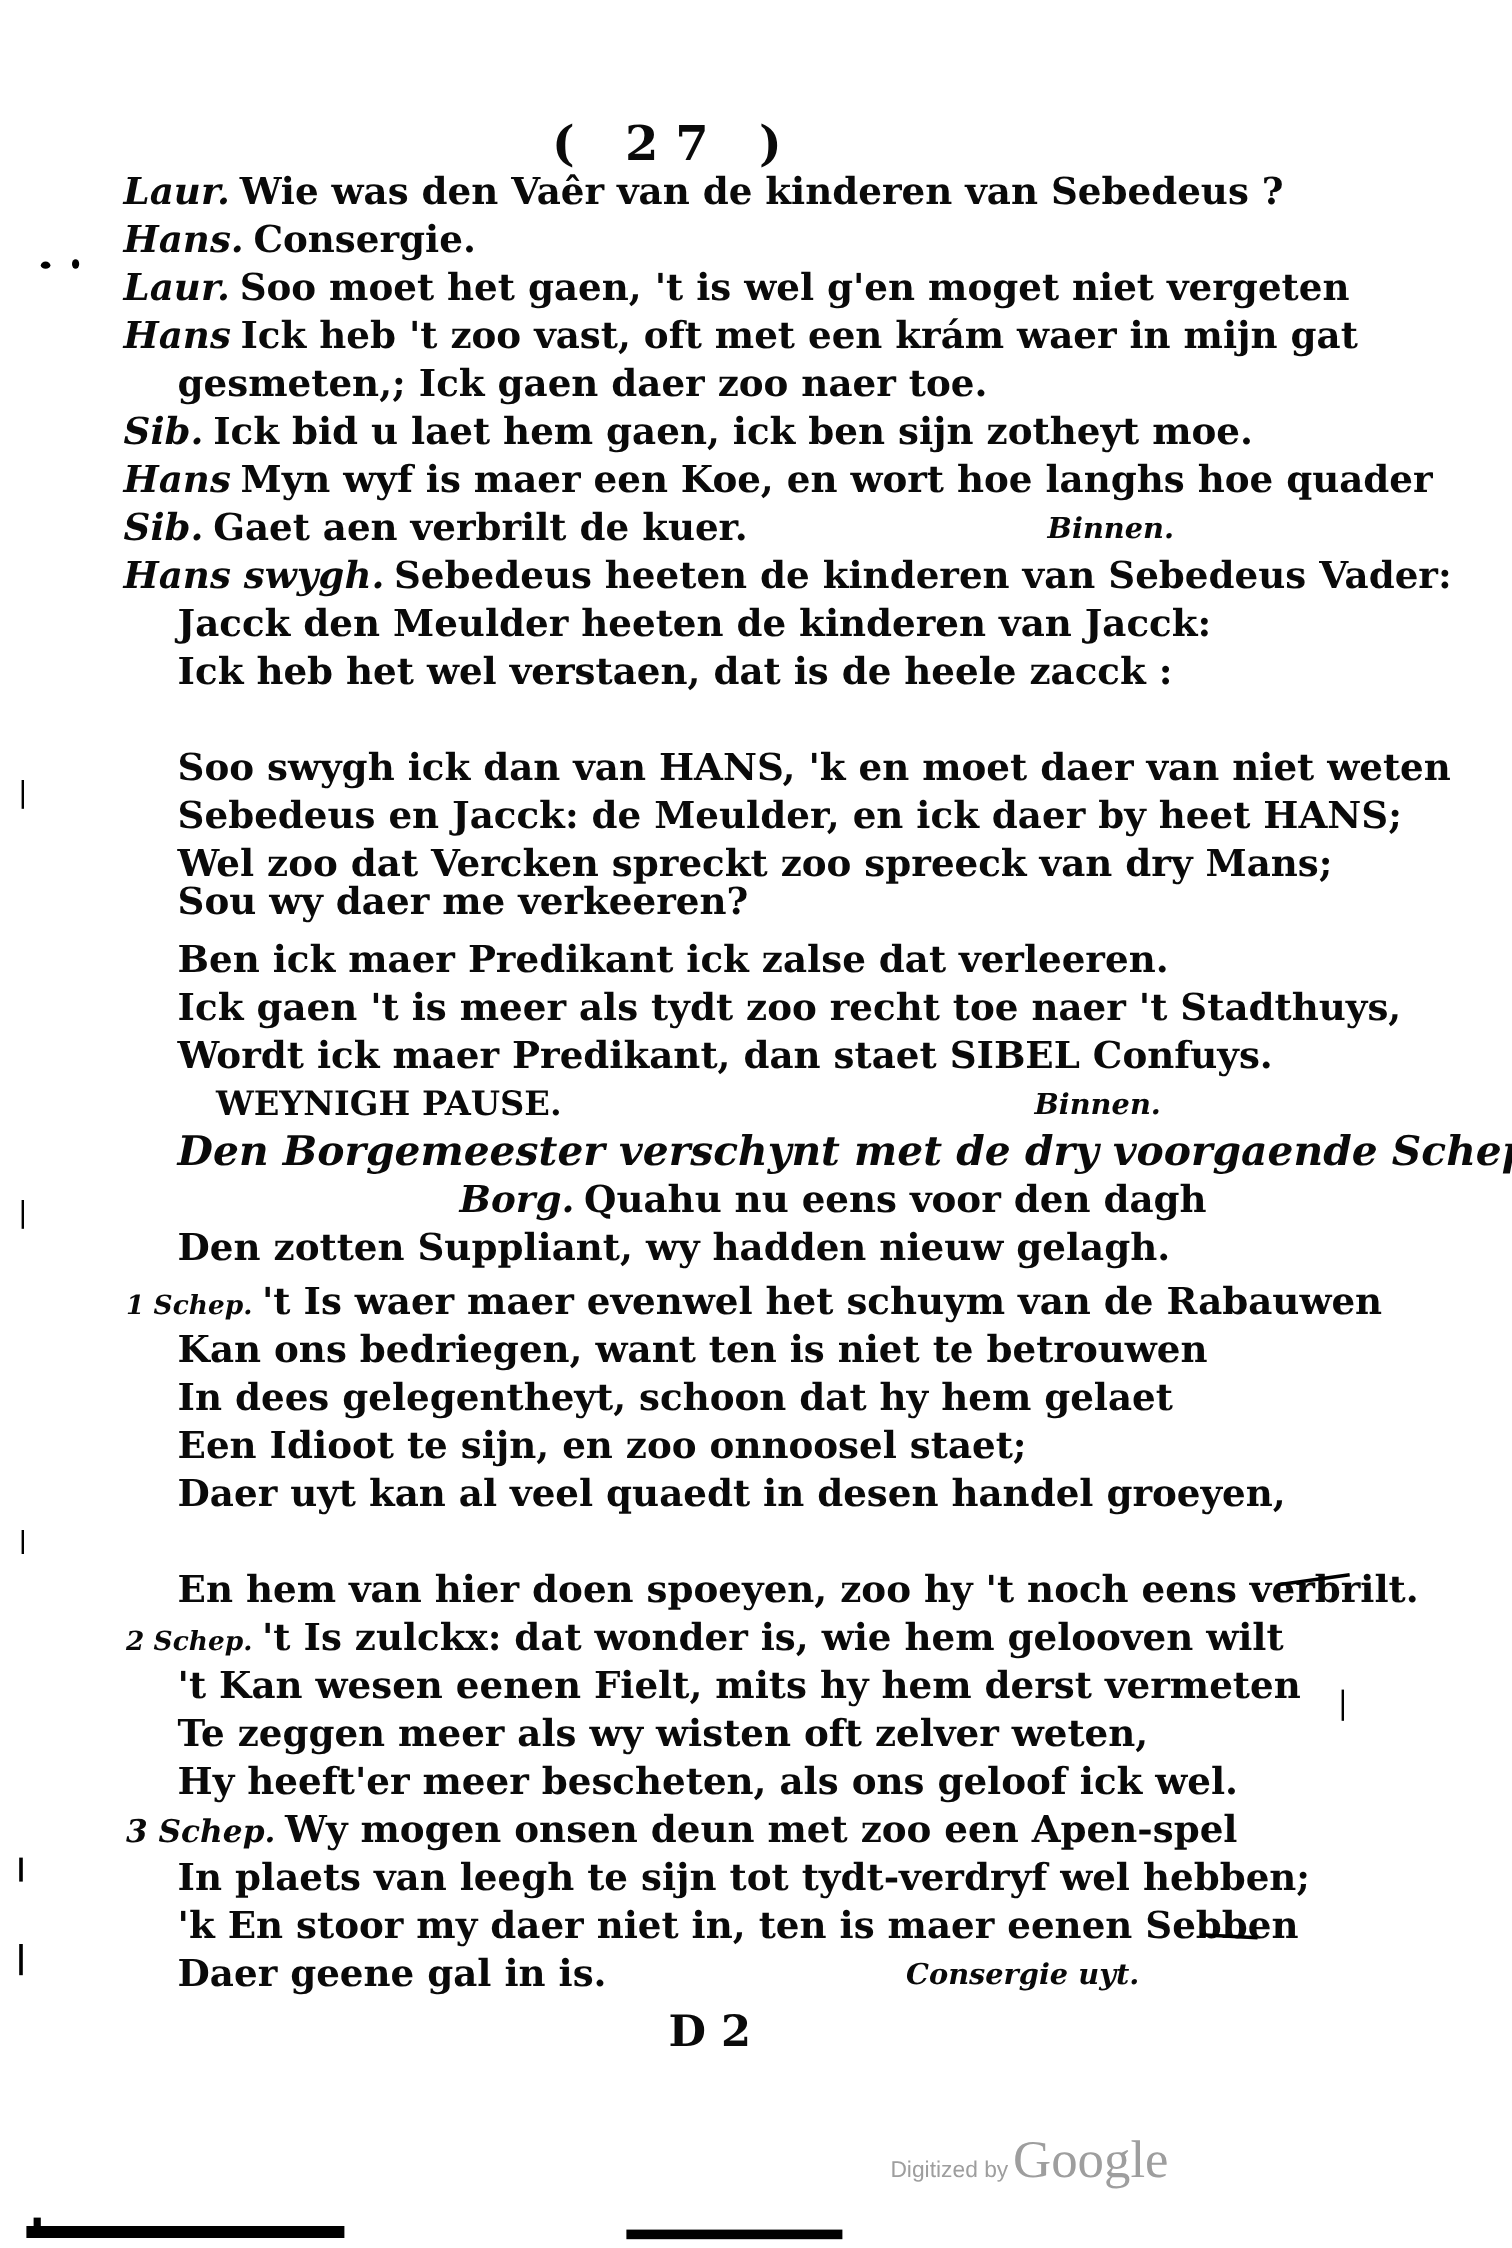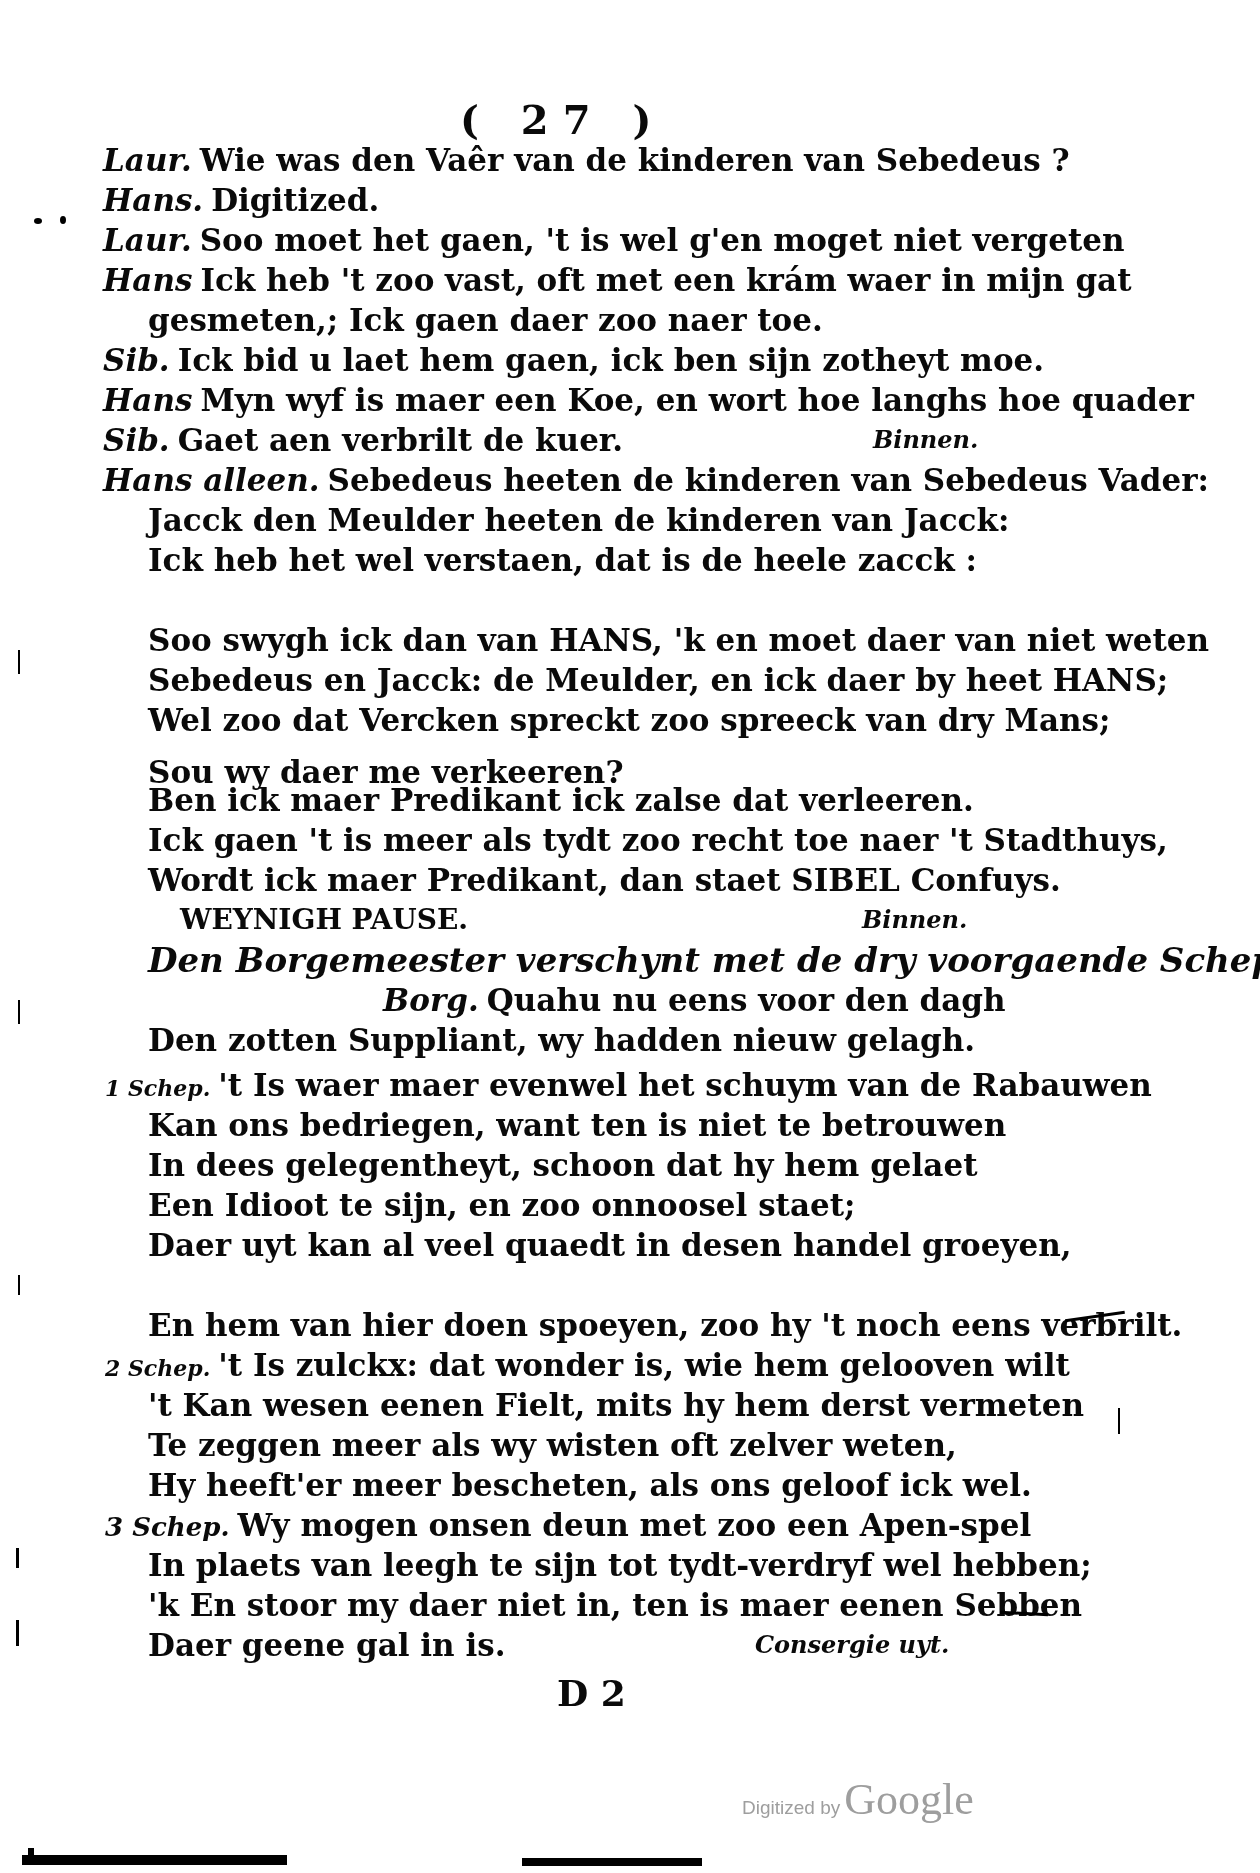--- a/index.html
+++ b/index.html
@@ -23,21 +23,21 @@
 <body>
 
 <div class="page">
 
   <div class="folio">( 27 )</div>
 
   <div class="line" style="top:140px">
     <span class="speaker">Laur.</span><span>Wie was den Vaêr van de kinderen van Sebedeus ?</span>
   </div>
   <div class="line" style="top:180px">
-    <span class="speaker">Hans.</span><span>Digitized.</span>
+    <span class="speaker">Hans.</span><span>Consergie.</span>
   </div>
   <div class="line" style="top:220px">
     <span class="speaker">Laur.</span><span>Soo moet het gaen, 't is wel g'en moget niet vergeten</span>
   </div>
   <div class="line" style="top:260px">
     <span class="speaker">Hans</span><span>Ick heb 't zoo vast, oft met een krám waer in mijn gat</span>
   </div>
   <div class="line indent" style="top:300px">
     <span>gesmeten,; Ick gaen daer zoo naer toe.</span>
   </div>
@@ -46,28 +46,28 @@
   </div>
   <div class="line" style="top:380px">
     <span class="speaker">Hans</span><span>Myn wyf is maer een Koe, en wort hoe langhs hoe quader</span>
   </div>
   <div class="line" style="top:420px">
     <span class="speaker">Sib.</span><span>Gaet aen verbrilt de kuer.</span>
   </div>
   <div class="right" style="top:420px; left:873px">Binnen.</div>
 
   <div class="line" style="top:460px">
-    <span class="speaker">Hans alleen.</span><span>Sebedeus heeten de kinderen van Sebedeus Vader:</span>
+    <span class="speaker">Hans swygh.</span><span>Sebedeus heeten de kinderen van Sebedeus Vader:</span>
   </div>
   <div class="line indent" style="top:500px"><span>Jacck den Meulder heeten de kinderen van Jacck:</span></div>
   <div class="line indent" style="top:540px"><span>Ick heb het wel verstaen, dat is de heele zacck :</span></div>
   <div class="line indent" style="top:620px"><span>Soo swygh ick dan van HANS, 'k en moet daer van niet weten</span></div>
   <div class="line indent" style="top:660px"><span>Sebedeus en Jacck: de Meulder, en ick daer by heet HANS;</span></div>
   <div class="line indent" style="top:700px"><span>Wel zoo dat Vercken spreckt zoo spreeck van dry Mans;</span></div>
-  <div class="line indent" style="top:752px"><span>Sou wy daer me verkeeren?</span></div>
+  <div class="line indent" style="top:732px"><span>Sou wy daer me verkeeren?</span></div>
   <div class="line indent" style="top:780px"><span>Ben ick maer Predikant ick zalse dat verleeren.</span></div>
   <div class="line indent" style="top:820px"><span>Ick gaen 't is meer als tydt zoo recht toe naer 't Stadthuys,</span></div>
   <div class="line indent" style="top:860px"><span>Wordt ick maer Predikant, dan staet SIBEL Confuys.</span></div>
 
   <div class="line" style="top:900px; left:180px; font-variant:small-caps; font-size:28px;"><span>WEYNIGH PAUSE.</span></div>
   <div class="right" style="top:900px; left:862px">Binnen.</div>
 
   <div class="line stage" style="top:940px; left:148px; font-size:34px;"><span>Den Borgemeester verschynt met de dry voorgaende Schepenen.</span></div>
 
   <div class="line" style="top:980px; left:383px">

